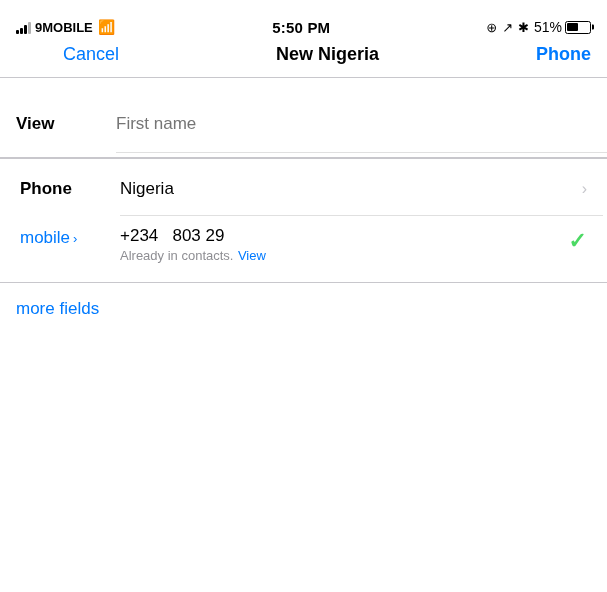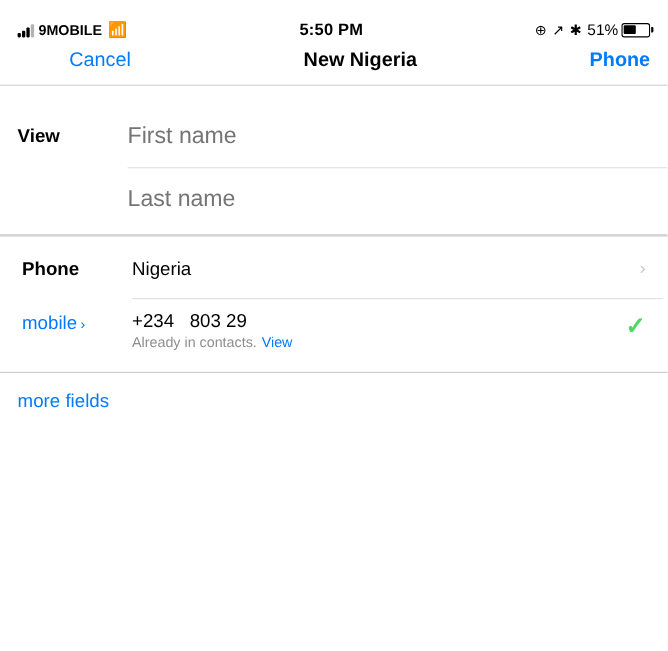--- a/index.html
+++ b/index.html
@@ -140,21 +140,21 @@
     }
     .field-label {
       font-size: 17px;
       font-weight: 700;
       color: #000;
       width: 100px;
       flex-shrink: 0;
     }
     .field-input {
       flex: 1;
-      font-size: 21px;
+      font-size: 17px;
       color: #000000;
       border: none;
       outline: none;
       background: transparent;
       padding: 0;
     }
     .inner-divider {
       height: 1px;
       background: #e0e0e0;
       margin-left: 116px;
@@ -294,24 +294,20 @@
 <div class="divider-full"></div>
 
 <div style="height:18px; background:#fff;"></div>
 
 <div class="name-section">
   <div class="name-row">
     <span class="field-label">View</span>
     <input class="field-input" type="text" placeholder="First name" style="">
   </div>
   <div class="inner-divider"></div>
-  <div class="name-row">
-    <span style="width:100px; flex-shrink:0;"></span>
-    <input class="field-input" type="text" placeholder="Last name" style="">
-  </div>
 </div>
 
 <div class="section-gap"></div>
 <div style="height:1px; background:#c8c7cc;"></div>
 
 <div class="phone-section">
   <div class="phone-country-row">
     <span class="phone-label">Phone</span>
     <span class="country-name">Nigeria</span>
     <span class="chevron-right">›</span>

